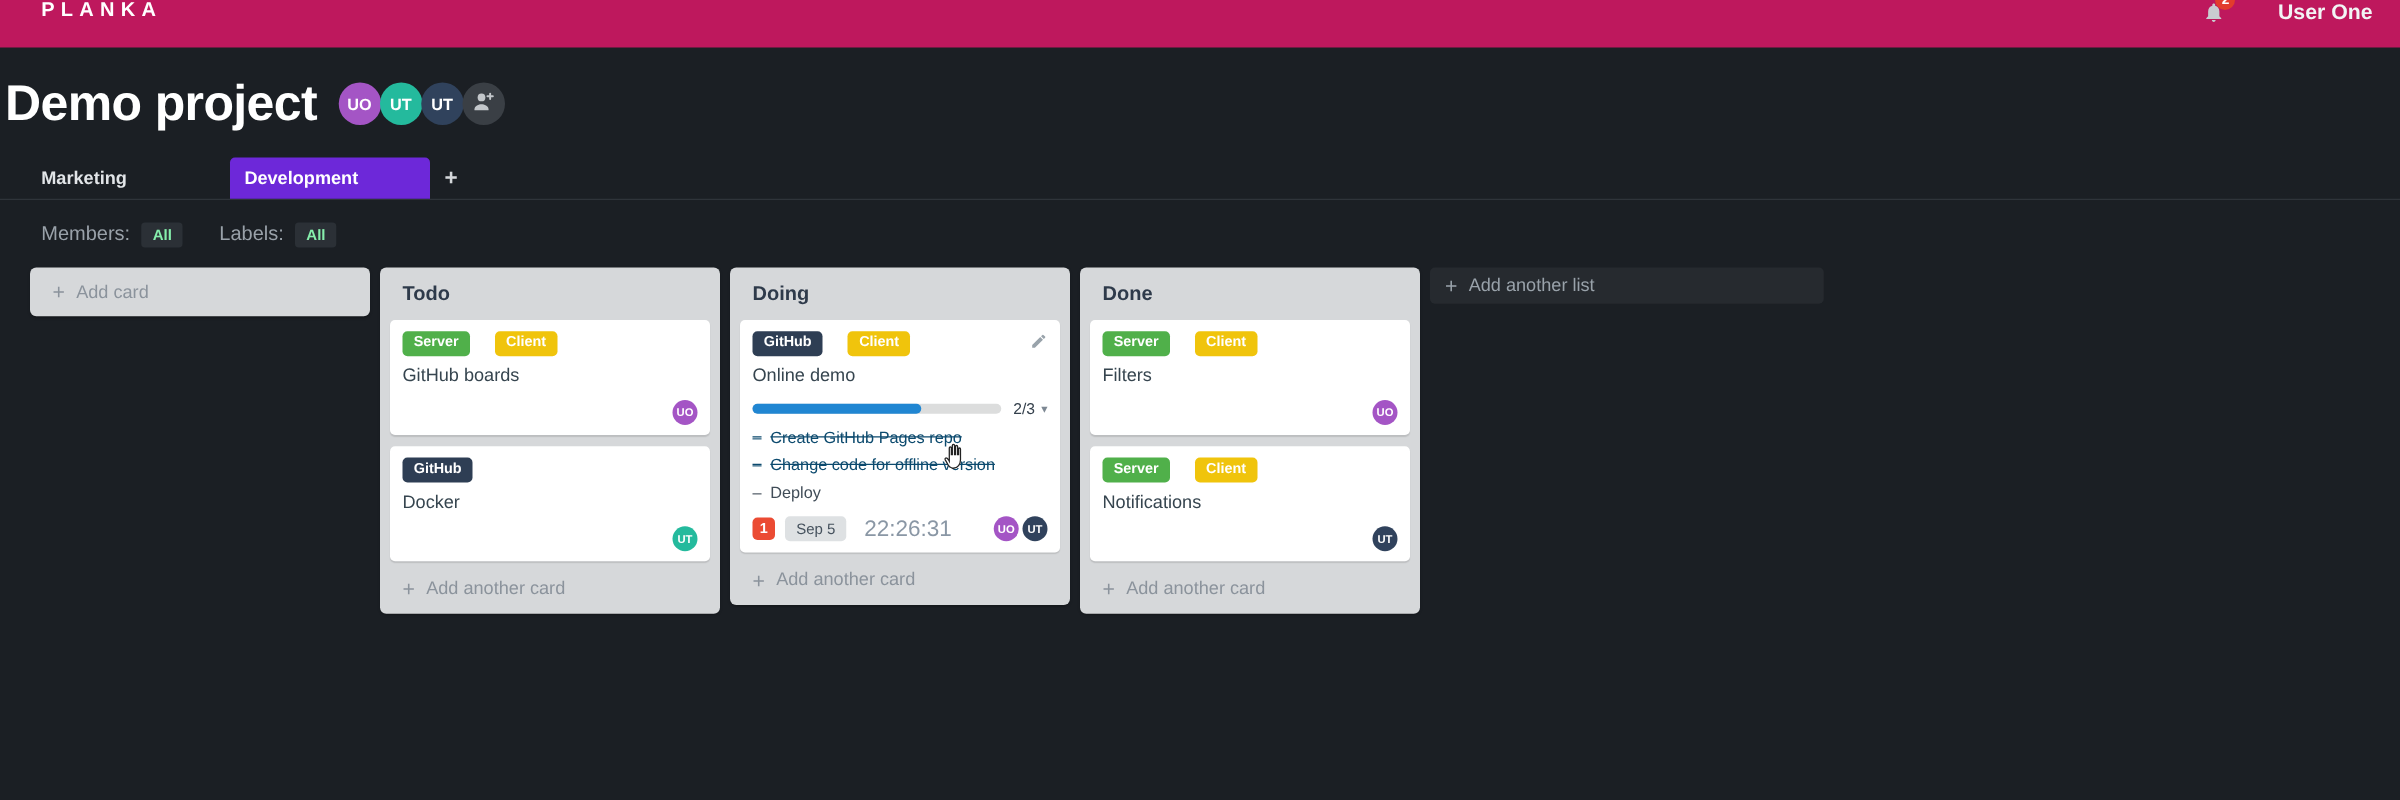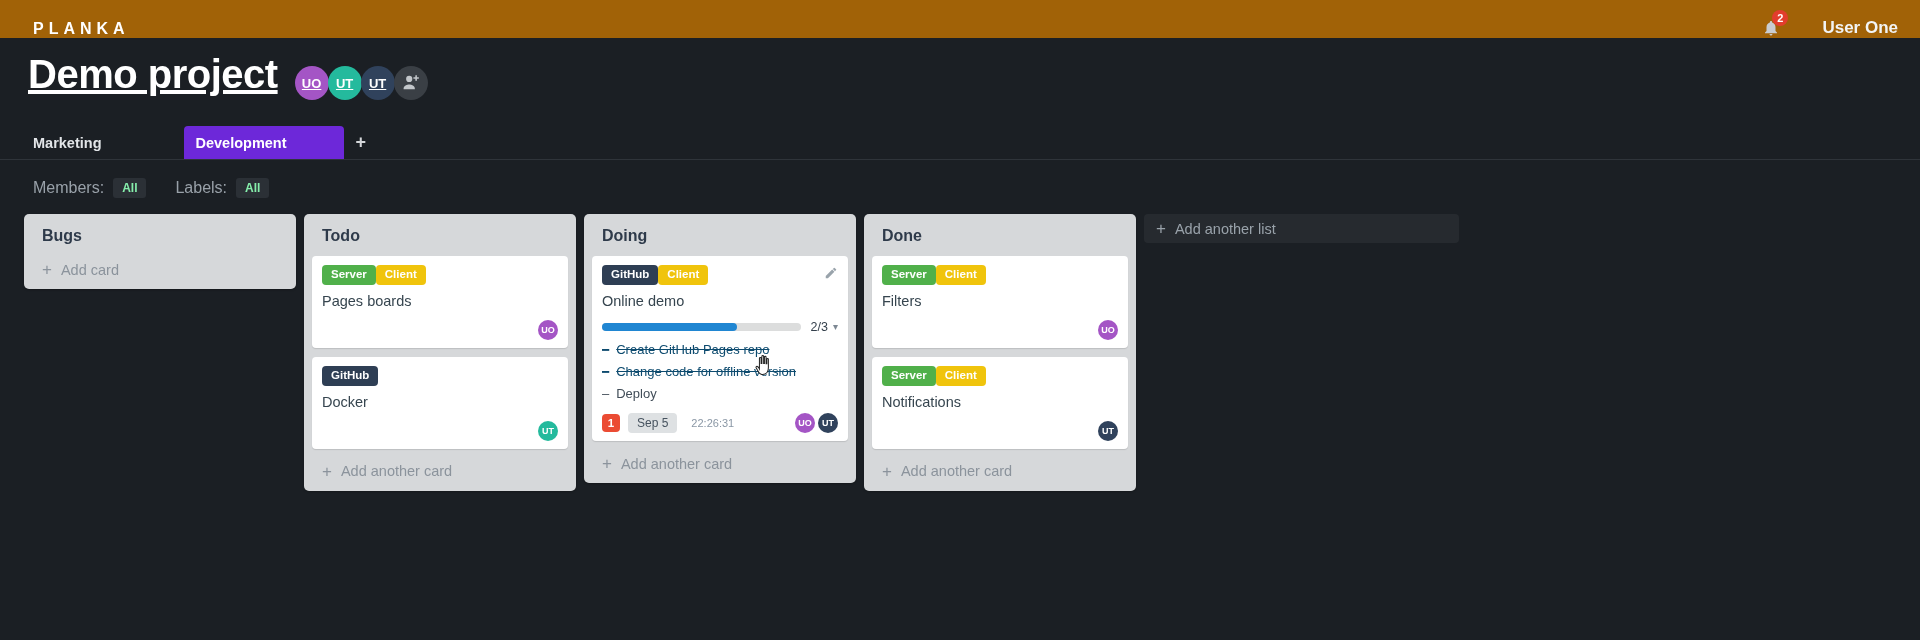--- a/index.html
+++ b/index.html
@@ -8,39 +8,39 @@
     font-family:"Liberation Sans", sans-serif;
     background:#1b1f24;
     overflow:hidden;
     position:relative;
     color:#fff;
   }
   .page { position:relative; width:1920px; height:640px; }
 
   
   .topbar {
-    height:38px; background:#a16207;
-    display:flex; align-items:flex-end;
+    height:38px; background:#be185d;
+    display:flex; align-items:flex-start;
     padding:0 22px 0 33px;
   }
   .logo { font-size:16px; font-weight:bold; letter-spacing:5px; color:#fff; }
   .flex-spacer { flex:1; }
   .bell-wrap { position:relative; margin-right:42px; cursor:pointer; }
   .bell-wrap svg { display:block; }
   .notif-bubble {
     position:absolute; top:-8px; left:10px;
     min-width:16px; height:16px; padding:0 4px;
     border-radius:9px; color:#fff;
     font-size:11px; font-weight:bold;
     display:flex; align-items:center; justify-content:center;
   }
   .user-name { font-size:17px; font-weight:bold; color:#f2f4f5; cursor:pointer; }
 
   
-  .title-row { display:flex; height:62px; padding:14px 0 0 28px; box-sizing:content-box;text-decoration:underline; }
+  .title-row { display:flex; align-items:center; height:62px; padding:14px 0 0 4px; box-sizing:content-box; }
   .project-title { font-size:40px; font-weight:bold; color:#fff; margin-right:18px; letter-spacing:-0.5px; cursor:pointer; }
   .avatars { display:flex; align-items:center; }
   .avatar-lg {
     width:34px; height:34px; border-radius:50%;
     display:flex; align-items:center; justify-content:center;
     font-size:13px; font-weight:bold; color:#fff; margin-left:-1px; cursor:pointer;
   }
   .add-member-btn {
     width:34px; height:34px; border-radius:50%;
     background:#3a3f45; margin-left:-1px;
@@ -82,21 +82,21 @@
     padding:6px 8px 8px; margin-right:8px; flex-shrink:0;
     box-shadow:0 1px 2px rgba(0,0,0,0.25);
   }
   .list-title { font-size:16px; font-weight:bold; color:#2e3a4a; padding:7px 10px 11px; cursor:pointer; }
   .card {
     background:#fff; border-radius:4px;
     padding:9px 10px 8px; margin-bottom:9px;
     position:relative; box-shadow:0 1px 1px rgba(0,0,0,0.12);
     cursor:pointer;
   }
-  .labels { display:flex; gap:0; margin-bottom:8px; }
+  .labels { display:flex; gap:20px; margin-bottom:8px; }
   .label {
     border-radius:4px; padding:3px 9px;
     font-size:11.5px; font-weight:bold; color:#fff; line-height:1.2;
   }
   .card-title { font-size:14.5px; color:#36454f; }
   .card-members { display:flex; justify-content:flex-end; gap:3px; margin-top:11px; }
   .avatar-sm {
     width:20px; height:20px; border-radius:50%;
     display:flex; align-items:center; justify-content:center;
     font-size:9px; font-weight:bold; color:#fff; cursor:pointer;
@@ -121,21 +121,21 @@
   .card-bottom { display:flex; align-items:center; margin-top:8px; }
   .notif-badge {
     width:18px; height:18px; border-radius:4px;
     color:#fff; font-weight:bold; font-size:11.5px;
     display:flex; align-items:center; justify-content:center; margin-right:8px;
   }
   .due-badge {
     background:#dee1e3; color:#46525e; font-size:12px;
     border-radius:4px; padding:3px 9px; margin-right:14px; line-height:1.2;
   }
-  .timer { color:#8a97a5; font-size:11px; }
+  .timer { color:#8a97a5; font-size:18px; }
 
   .add-list-btn {
     width:315px; height:29px; margin-left:0;
     background:rgba(255,255,255,0.05); border-radius:4px;
     display:flex; align-items:center; gap:9px; padding:0 12px;
     color:#99a2aa; font-size:14.5px; cursor:pointer;
   }
   .add-list-btn .plus-glyph { color:#99a2aa; }
 
   
@@ -194,36 +194,35 @@
     <span class="filter-label">Members:</span>
     <span class="filter-chip">All</span>
     <span class="filter-gap"></span>
     <span class="filter-label">Labels:</span>
     <span class="filter-chip">All</span>
   </div>
 
   <main class="board">
 
     <section class="list">
-      <div class="list-title">Bugs</div>
       <div class="list-footer">
         <span class="plus-glyph">+</span>
         <span>Add card</span>
       </div>
     </section>
 
     <section class="list">
       <div class="list-title">Todo</div>
 
       <div class="card">
         <div class="labels">
           <span class="label" style="background: rgb(80, 176, 74);">Server</span>
           <span class="label" style="background: rgb(240, 196, 12);">Client</span>
         </div>
-        <div class="card-title">Pages boards</div>
+        <div class="card-title">GitHub boards</div>
         <div class="card-members">
           <div class="avatar-sm" style="background: rgb(164, 85, 197);">UO</div>
         </div>
       </div>
 
       <div class="card">
         <div class="labels">
           <span class="label" style="background: rgb(46, 62, 84);">GitHub</span>
         </div>
         <div class="card-title">Docker</div>

